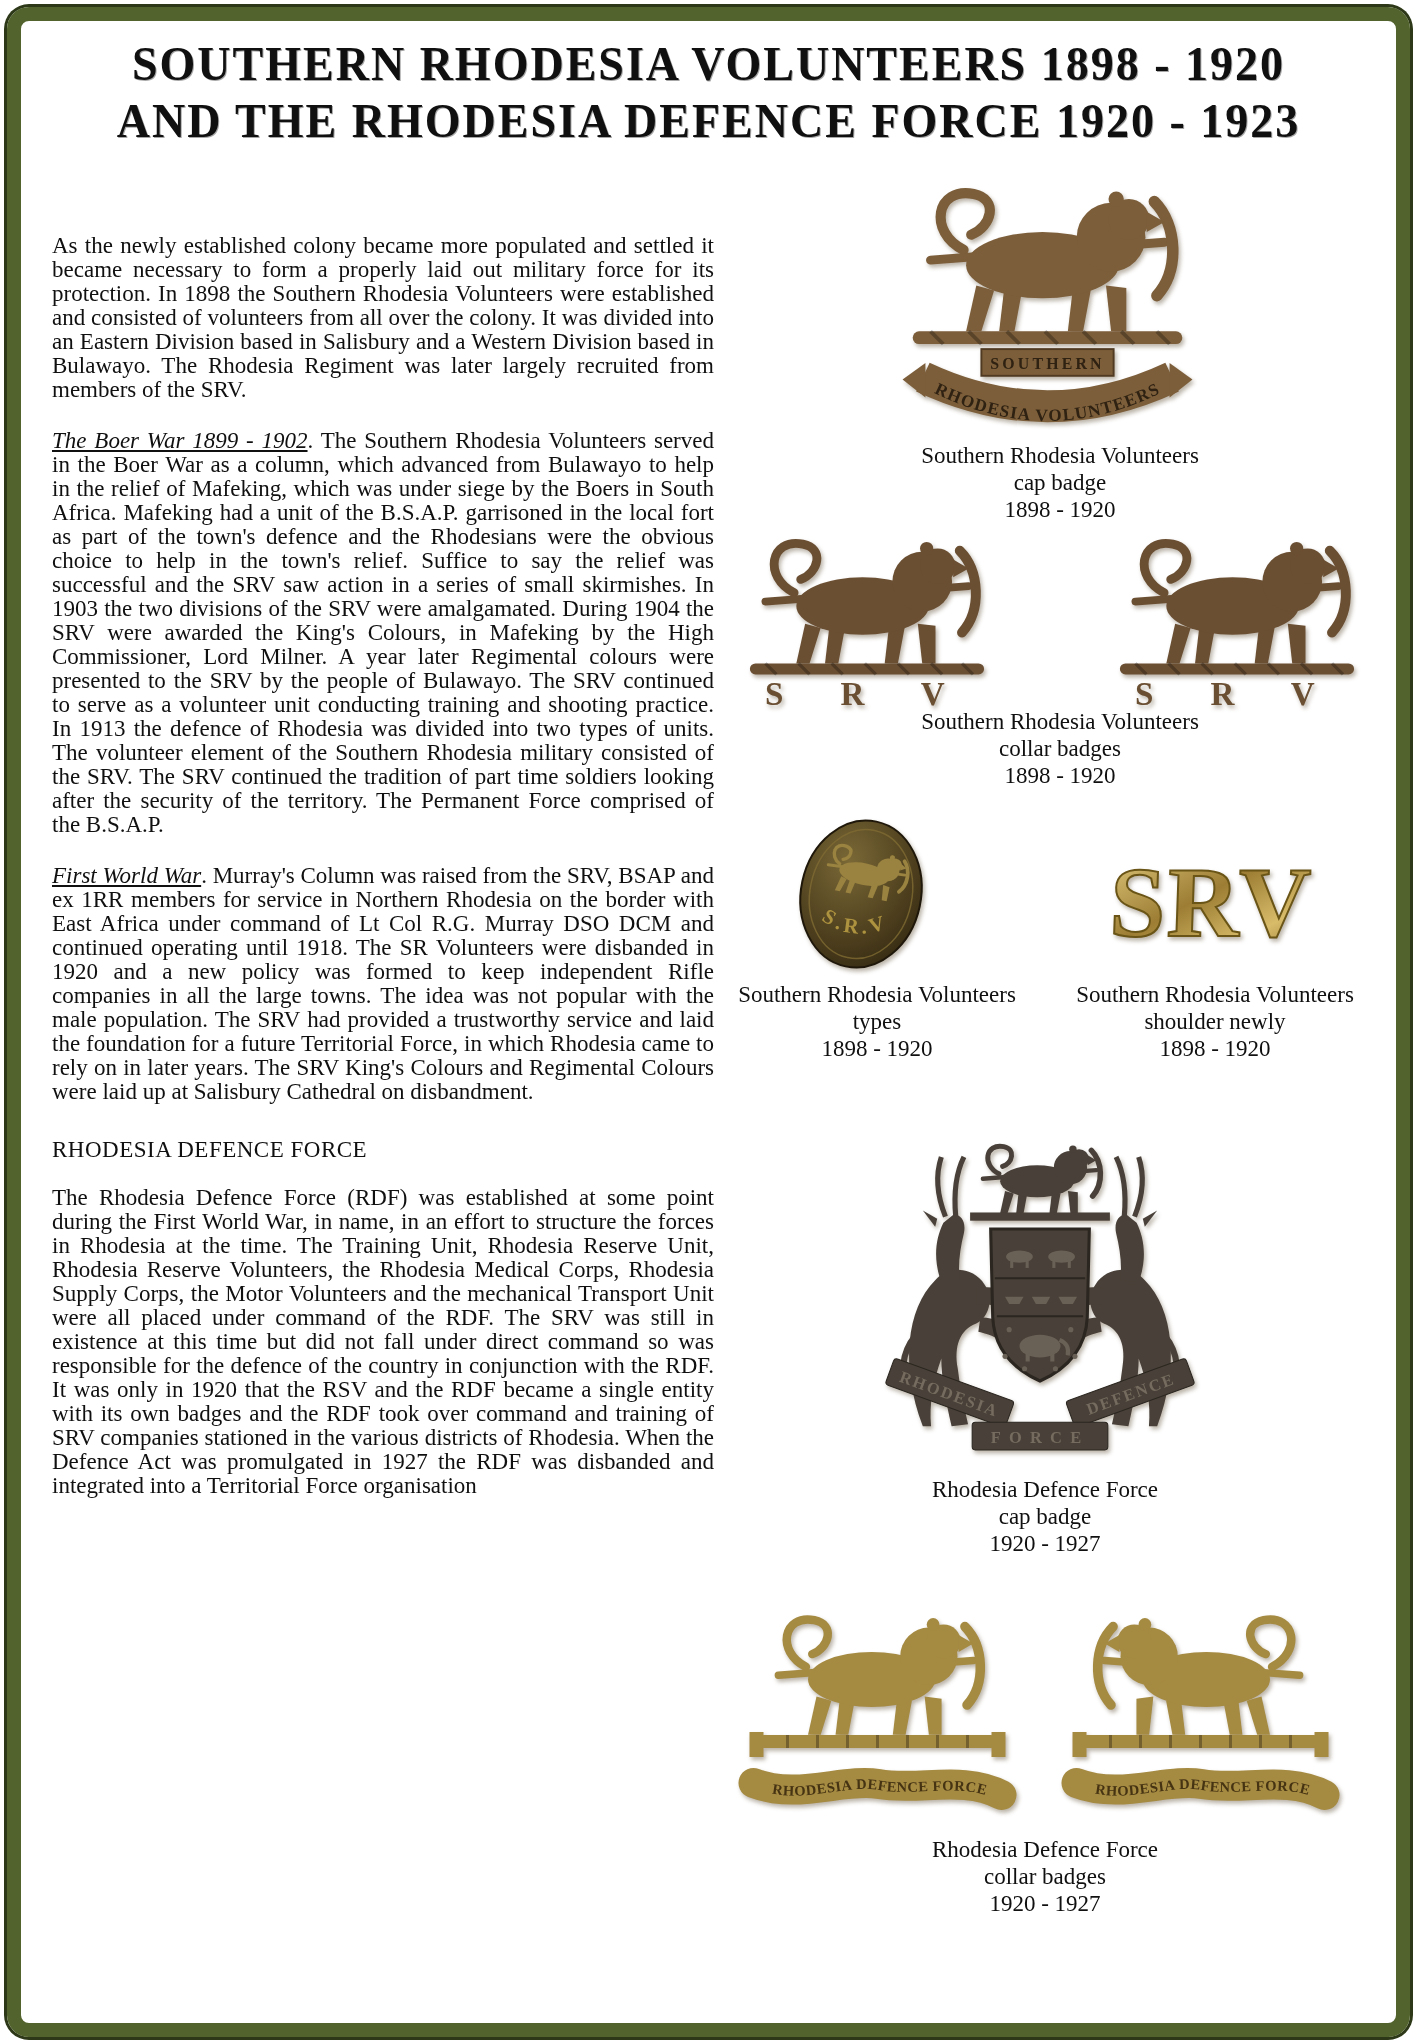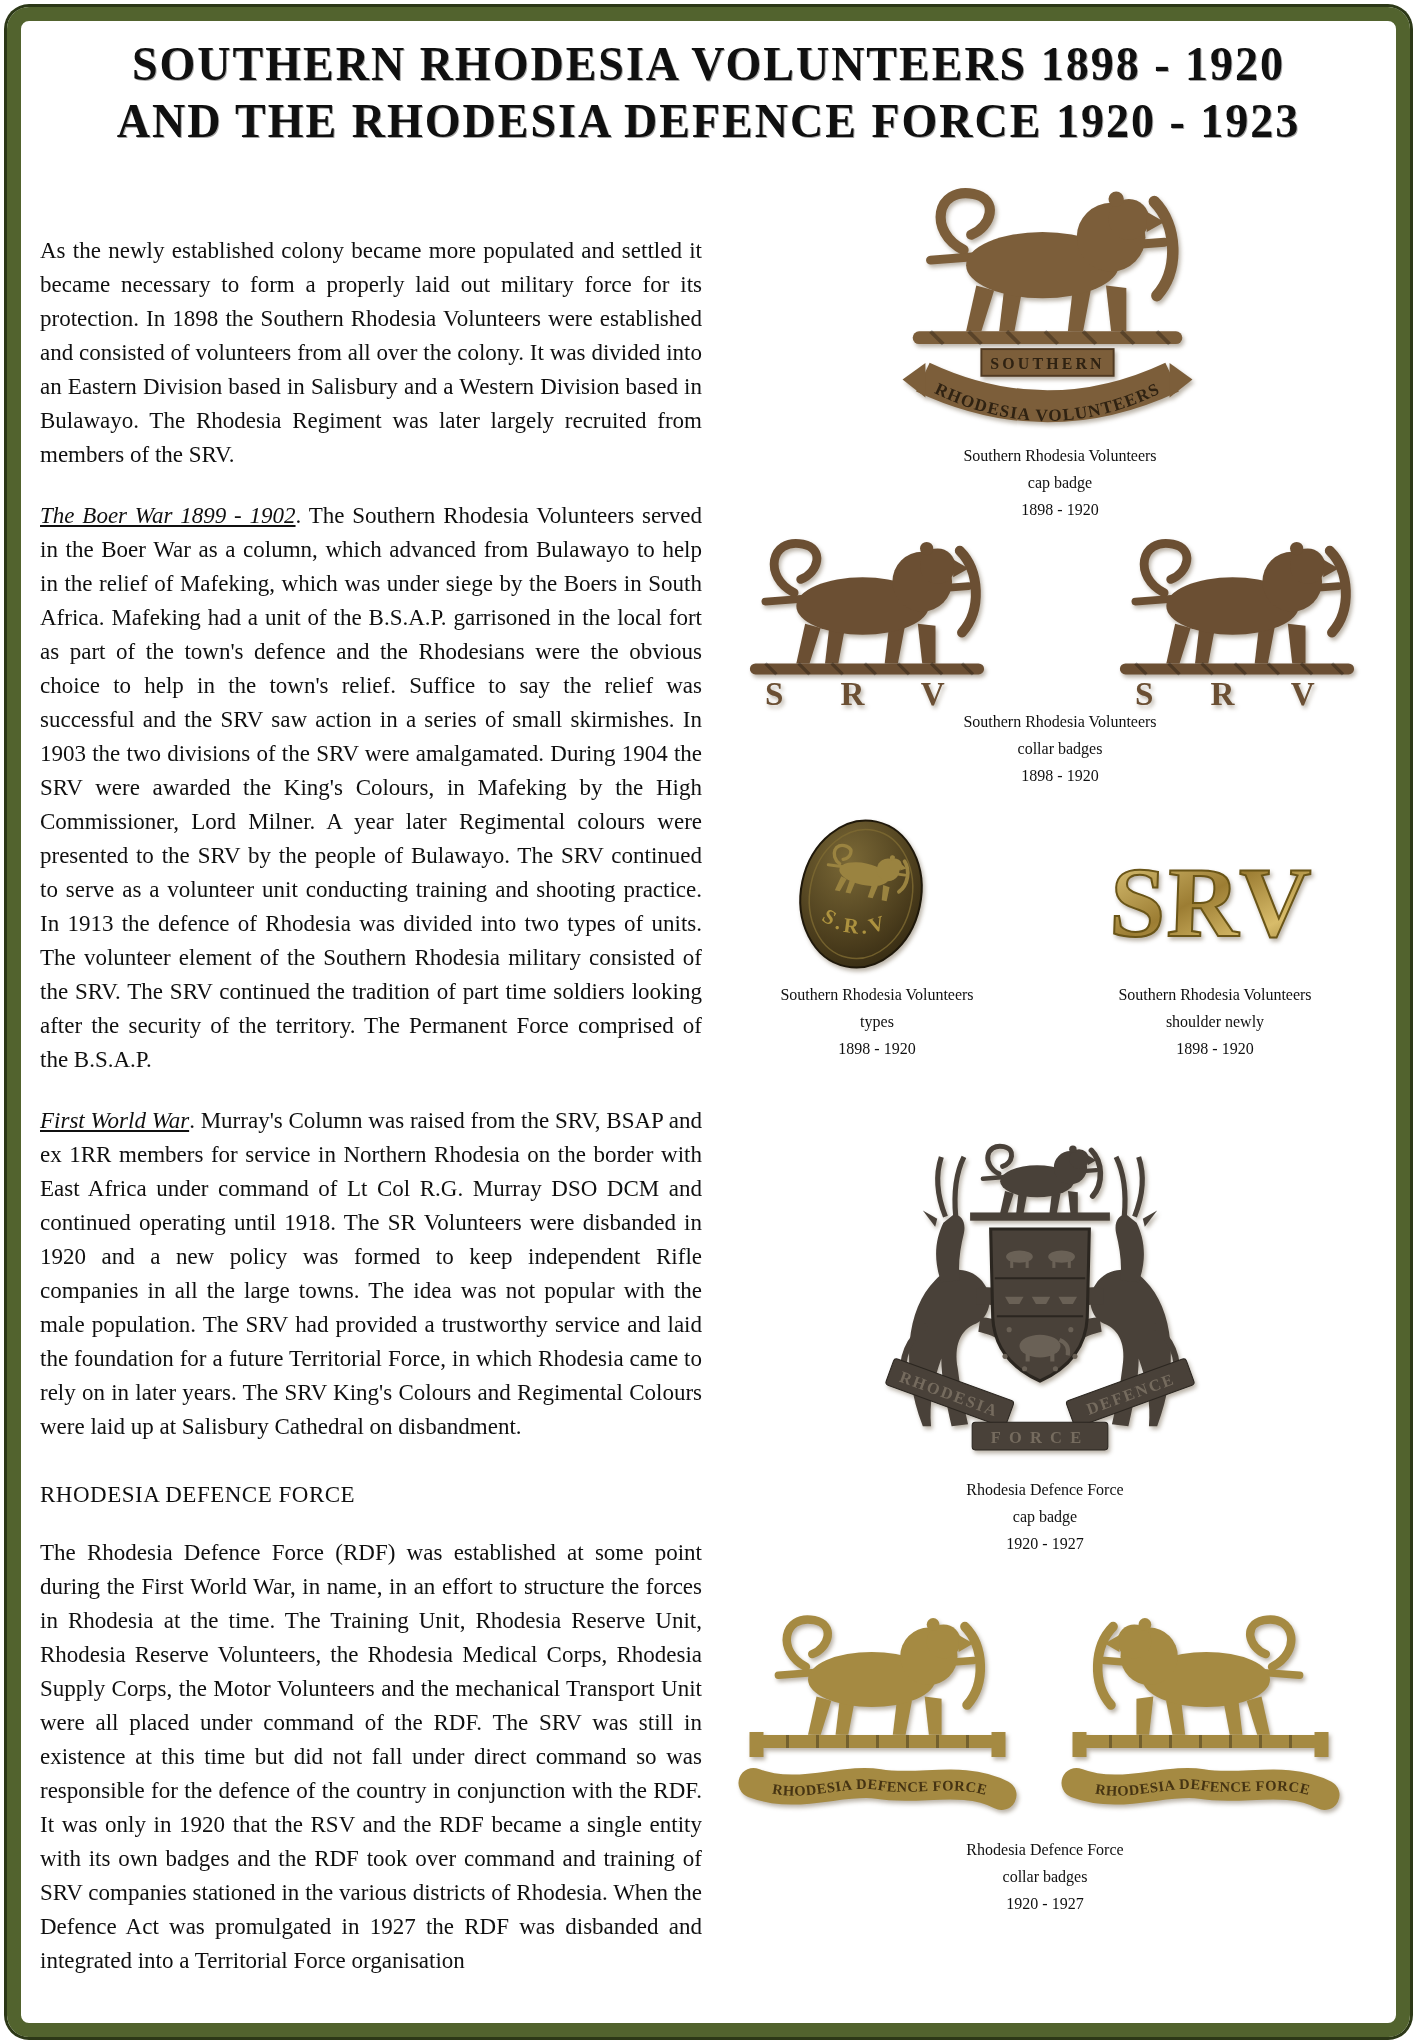--- a/index.html
+++ b/index.html
@@ -11,28 +11,28 @@
     position:absolute;inset:7px;border:14px solid #52632e;border-radius:22px;
     box-shadow:0 0 0 3px #2c3817;pointer-events:none;
   }
   .title{
     position:absolute;top:36px;left:0;width:100%;text-align:center;
     font-weight:bold;font-size:46px;line-height:54px;letter-spacing:2px;
     transform:scaleY(1.05);transform-origin:top center;
     text-shadow:1px 1px 0 rgba(0,0,0,.35);
   }
   .bodycol{
-    position:absolute;left:40px;top:234px;width:662px;
-    font-size:23px;line-height:34px;text-align:justify;
+    position:absolute;left:52px;top:234px;width:662px;
+    font-size:23px;line-height:24px;text-align:justify;
   }
   .bodycol p{margin:0 0 27px 0;}
   .u{text-decoration:underline;font-style:italic;}
   .h2{font-size:23px;letter-spacing:.5px;margin:34px 0 24px 0 !important;}
   .cap{
-    position:absolute;text-align:center;font-size:16px;line-height:27px;color:#101010;
+    position:absolute;text-align:center;font-size:23px;line-height:27px;color:#101010;
   }
   .fig{position:absolute;filter:drop-shadow(2px 3px 2px rgba(60,40,10,.35));}
   svg text{font-family:"Liberation Serif",serif;}
 </style>
 </head>
 <body>
 
 <svg width="0" height="0" style="position:absolute" aria-hidden="true">
   <defs>
     <linearGradient id="brass" x1="0" y1="0" x2="1" y2="1">

